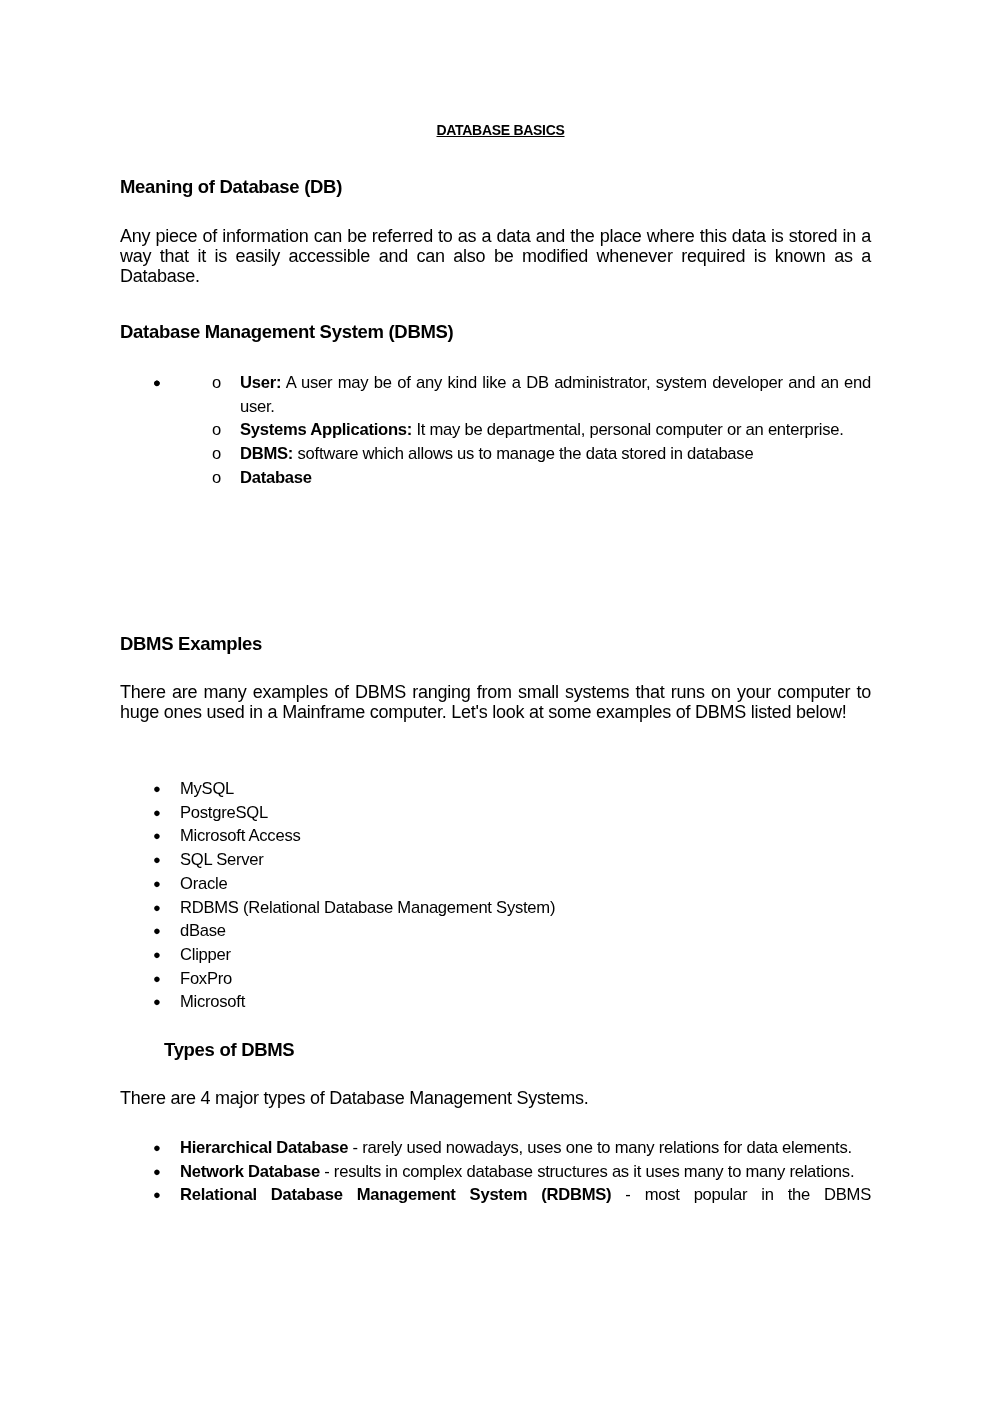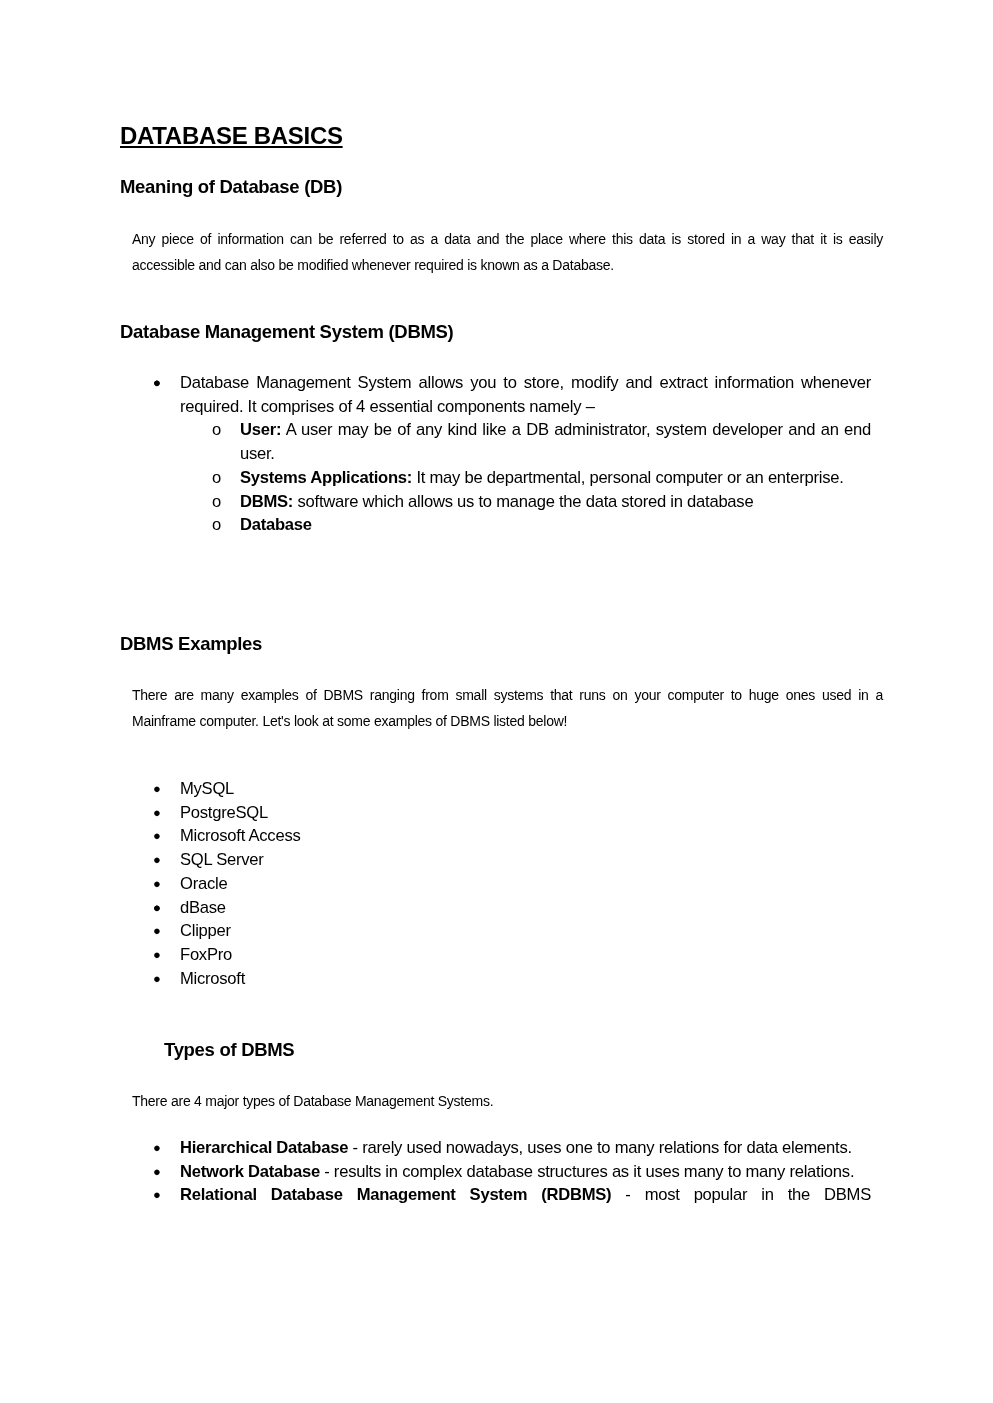--- a/index.html
+++ b/index.html
@@ -1,22 +1,22 @@
 <!DOCTYPE html>
 <html><head>
   <meta charset="utf-8">
   <style>
     html, body { margin: 0; padding: 0; background: #ffffff; }
     body { width: 993px; height: 1403px; position: relative; overflow: hidden;
            font-family: "Liberation Sans", sans-serif; color: #000; }
     .page { position: absolute; left: 120px; top: 0; width: 751px; }
-    .title { position: absolute; top: 122px; left: 0; width: 761px; text-align: left;
-             font-size: 24px; font-weight: bold; text-decoration: underline; letter-spacing: -0.3px; }
+    .title { position: absolute; top: 122px; left: 0; width: 761px; text-align: center;
+             font-size: 14px; font-weight: bold; text-decoration: underline; letter-spacing: -0.3px; }
     .h { position: absolute; left: 0; font-size: 18.5px; font-weight: bold; letter-spacing: -0.3px; white-space: nowrap; }
-    .p { position: absolute; left: 12px; width: 751px; font-size: 14px; line-height: 26px;
+    .p { position: absolute; left: 0; width: 751px; font-size: 18px; line-height: 20px;
          text-align: justify; letter-spacing: -0.25px; }
     .p.last-left { text-align-last: left; }
     ul.bl { position: absolute; left: 0; margin: 0; padding: 0; list-style: none; width: 751px; }
     ul.bl > li { position: relative; padding-left: 60px; font-size: 16.6px; line-height: 23.7px;
                  text-align: justify; letter-spacing: -0.25px; }
     ul.bl > li .dot { position: absolute; left: 33px; top: 0; font-size: 13px; }
     ul.sub { margin: 0; padding: 0; list-style: none; }
     ul.sub > li { position: relative; padding-left: 60px; margin-left: -60px; padding-left: 120px;
                   text-align: justify; }
     ul.sub > li .o { position: absolute; left: 92px; top: 0; }
@@ -33,21 +33,20 @@
   <div class="h" style="top:176px;text-align:right;">Meaning of Database (DB)</div>
   <div class="p last-left" style="top:226px;">Any piece of information can be referred to as a data and the place where this data is stored in a way that it is easily accessible and can also be modified whenever required is known as a Database.</div>
 
   <div class="h" style="top:321px;">Database Management System (DBMS)</div>
   <ul class="bl" style="top:371px;">
     <li class="nl" style="text-align:justify; text-align-last:left;">
       <span class="dot">●</span>
     </li>
     <li style="text-align:justify; text-align-last:left;">
       <span class="dot">●</span>
-      <span>Database Management System allows you to store, modify and extract information whenever required. It comprises of 4 essential components namely –</span>
       <ul class="sub">
         <li style="text-align-last:left;">
           <span class="o">o</span>
           <b>User:</b><span> A user may be of any kind like a DB administrator, system developer and an end user.</span>
         </li>
         <li style="text-align-last:left;">
           <span class="o">o</span>
           <b>Systems Applications:</b><span> It may be departmental, personal computer or an enterprise.</span>
         </li>
         <li style="text-align-last:left;">
@@ -63,21 +62,21 @@
   </ul>
 
   <div class="h" style="top:633px;">DBMS Examples</div>
   <div class="p last-left" style="top:682px;">There are many examples of DBMS ranging from small systems that runs on your computer to huge ones used in a Mainframe computer. Let's look at some examples of DBMS listed below!</div>
   <ul class="bl" style="top:777px;">
     <li><span class="dot">●</span><span>MySQL</span></li>
     <li><span class="dot">●</span><span>PostgreSQL</span></li>
     <li><span class="dot">●</span><span>Microsoft Access</span></li>
     <li><span class="dot">●</span><span>SQL Server</span></li>
     <li><span class="dot">●</span><span>Oracle</span></li>
-    <li><span class="dot">●</span></li>
+    <li><span class="dot">●</span><span>RDBMS (Relational Database Management System)</span></li>
     <li><span class="dot">●</span><span>dBase</span></li>
     <li><span class="dot">●</span><span>Clipper</span></li>
     <li><span class="dot">●</span><span>FoxPro</span></li>
     <li><span class="dot">●</span><span>Microsoft</span></li>
   </ul>
 
   <div class="h" style="top:1039px;margin-left:44px;">Types of DBMS</div>
   <div class="p" style="top:1088px;">There are 4 major types of Database Management Systems.</div>
   <ul class="bl" style="top:1136px;">
     <li style="text-align-last:left;"><span class="dot">●</span><b>Hierarchical Database</b><span> - rarely used nowadays, uses one to many relations for data elements.</span></li>

